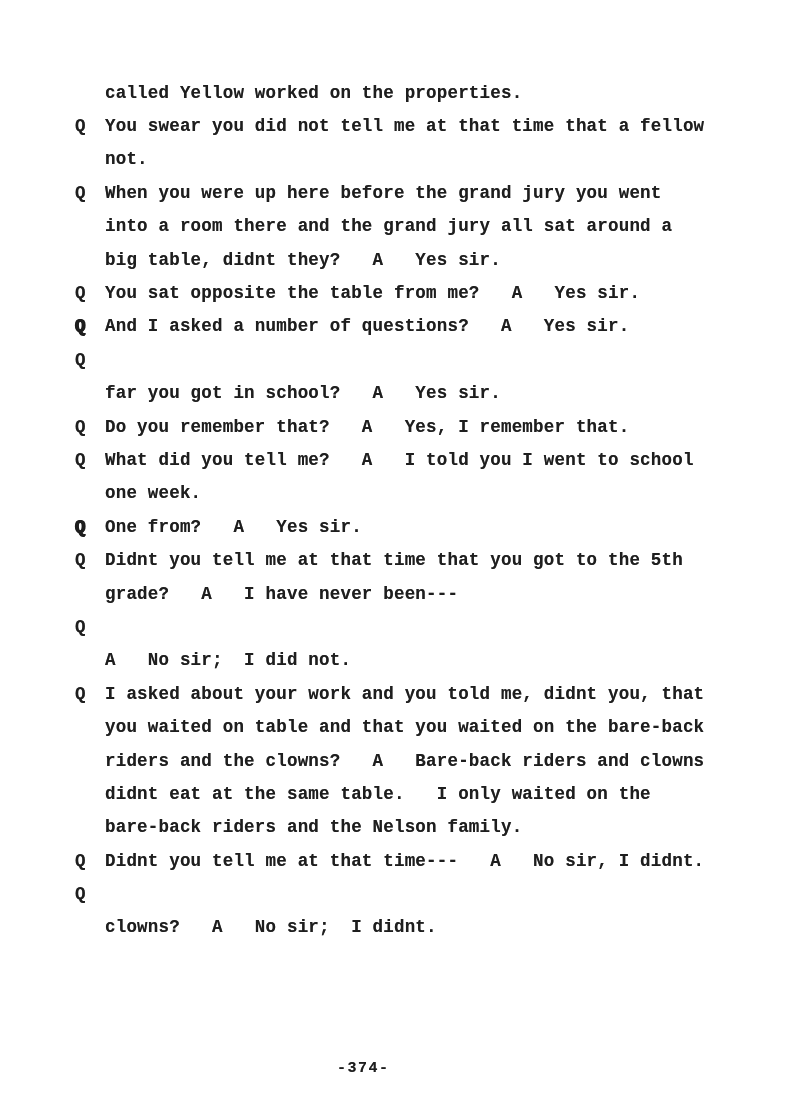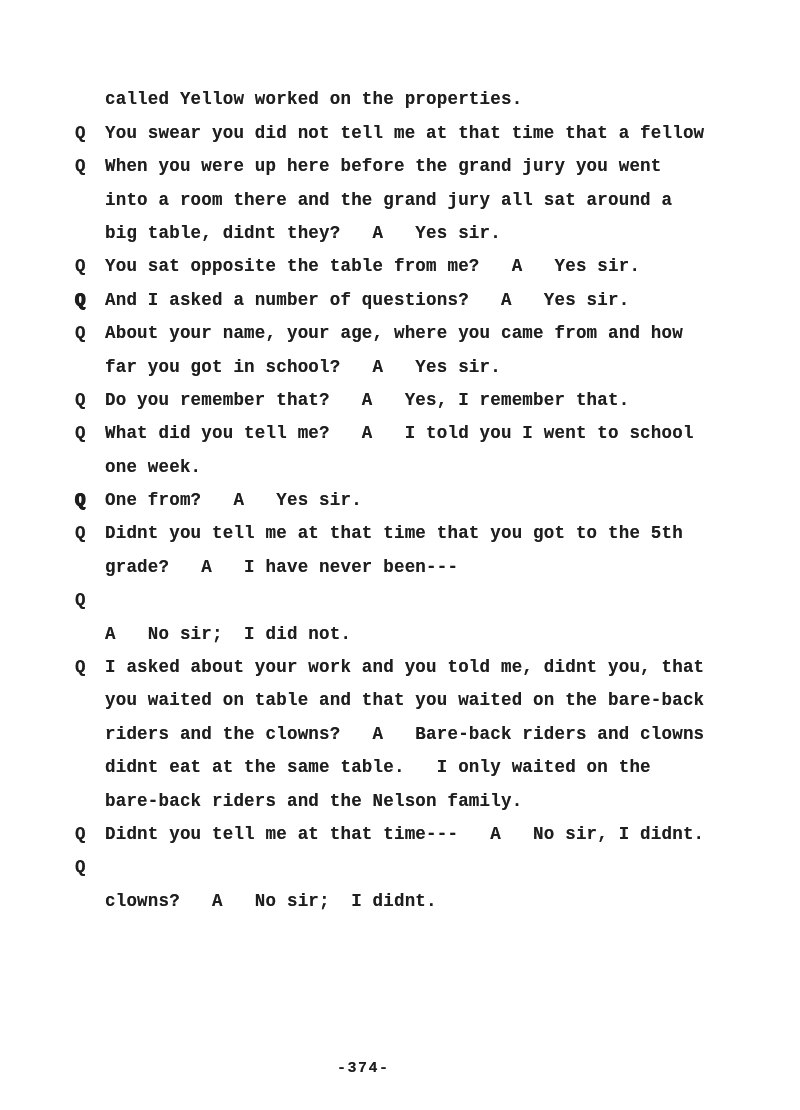--- a/index.html
+++ b/index.html
@@ -17,21 +17,21 @@
     color: #1e1e1e;
   }
   .content {
     position: absolute;
     left: 75px;
     top: 76px;
   }
   .line {
     display: flex;
     height: 33.4px;
-    align-items: flex-end;
+    align-items: center;
     font-size: 17.5px;
     font-weight: 700;
     letter-spacing: 0.2px;
     white-space: pre;
     text-shadow: 0 0 0.5px rgba(20,20,20,0.55);
   }
   .marker {
     flex: none;
     width: 30px;
   }
@@ -52,26 +52,27 @@
     text-shadow: 0 0 0.5px rgba(20,20,20,0.55);
   }
 </style>
 </head>
 <body>
 
 <div class="page">
   <div class="content" id="transcript-lines">
       <div class="line"><span class="marker"></span><span class="text">called Yellow worked on the properties.</span></div>
       <div class="line"><span class="marker">Q</span><span class="text">You swear you did not tell me at that time that a fellow</span></div>
+      <div class="line"><span class="marker"></span><span class="text">not.</span></div>
       <div class="line"><span class="marker">Q</span><span class="text">When you were up here before the grand jury you went</span></div>
       <div class="line"><span class="marker"></span><span class="text">into a room there and the grand jury all sat around a</span></div>
       <div class="line"><span class="marker"></span><span class="text">big table, didnt they?   A   Yes sir.</span></div>
       <div class="line"><span class="marker">Q</span><span class="text">You sat opposite the table from me?   A   Yes sir.</span></div>
       <div class="line"><span class="marker heavy">Q</span><span class="text">And I asked a number of questions?   A   Yes sir.</span></div>
-      <div class="line"><span class="marker">Q</span><span class="text">About your name, your age, where you came from and how</span></div>
+      <div class="line"><span class="marker">Q</span></div>
       <div class="line"><span class="marker"></span><span class="text">far you got in school?   A   Yes sir.</span></div>
       <div class="line"><span class="marker">Q</span><span class="text">Do you remember that?   A   Yes, I remember that.</span></div>
       <div class="line"><span class="marker">Q</span><span class="text">What did you tell me?   A   I told you I went to school</span></div>
       <div class="line"><span class="marker"></span><span class="text">one week.</span></div>
       <div class="line"><span class="marker heavy">Q</span><span class="text">One from?   A   Yes sir.</span></div>
       <div class="line"><span class="marker">Q</span><span class="text">Didnt you tell me at that time that you got to the 5th</span></div>
       <div class="line"><span class="marker"></span><span class="text">grade?   A   I have never been---</span></div>
       <div class="line"><span class="marker">Q</span></div>
       <div class="line"><span class="marker"></span><span class="text">A   No sir;  I did not.</span></div>
       <div class="line"><span class="marker">Q</span><span class="text">I asked about your work and you told me, didnt you, that</span></div>

